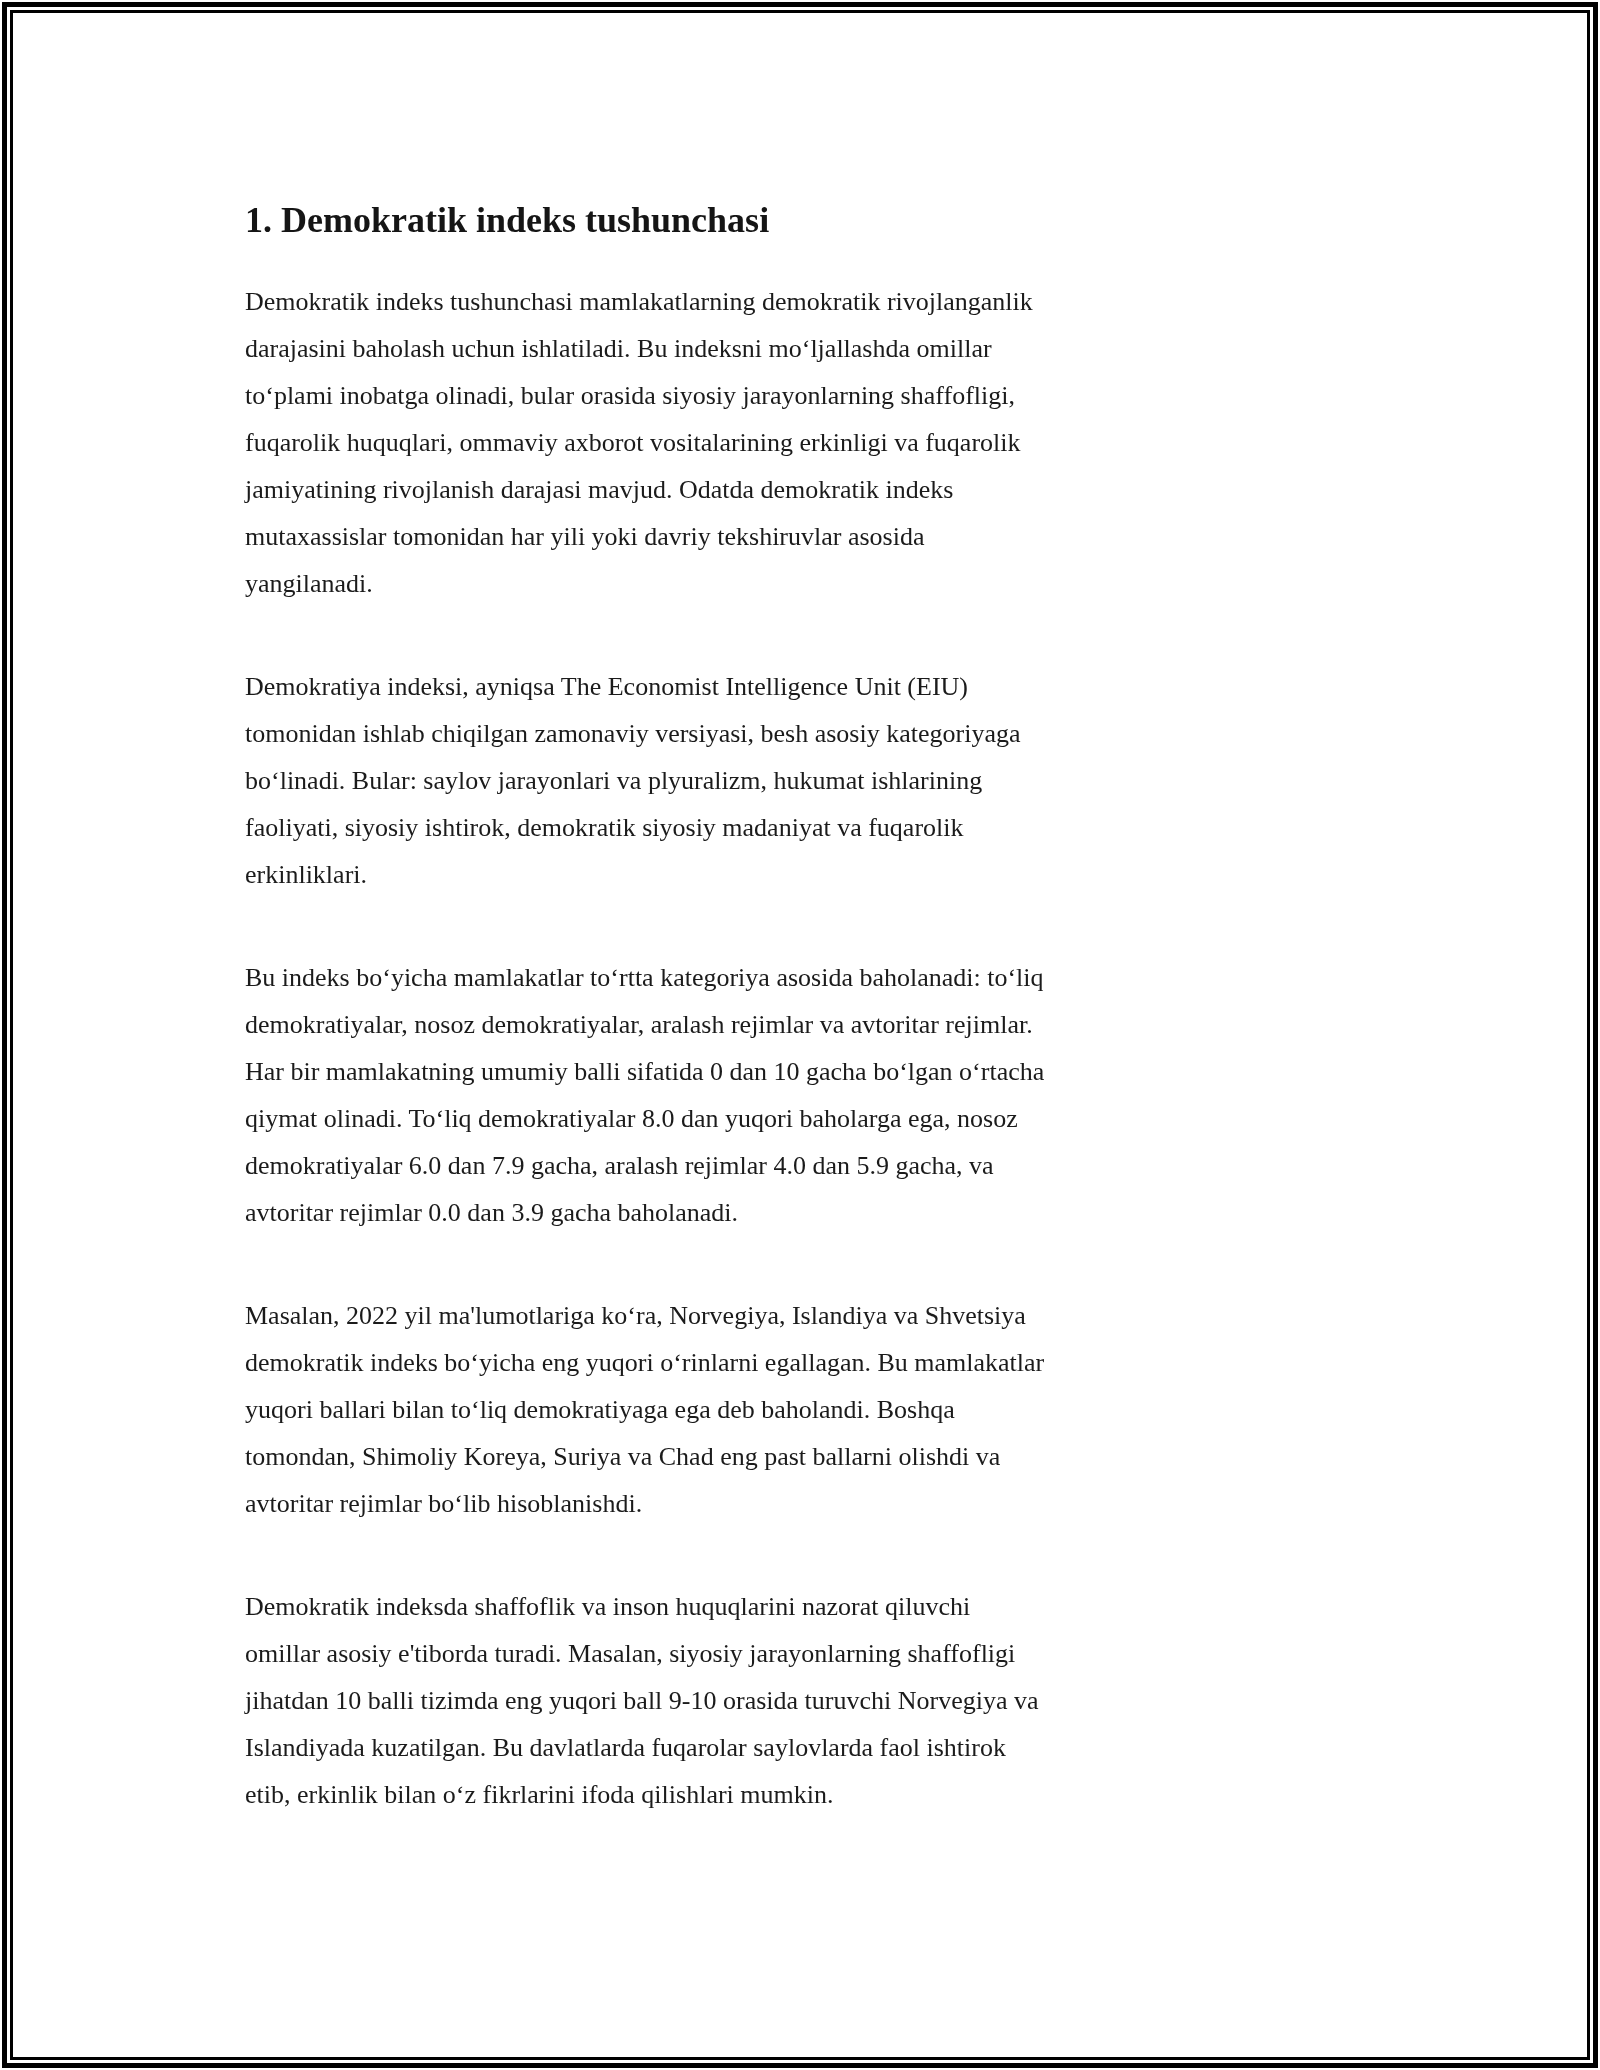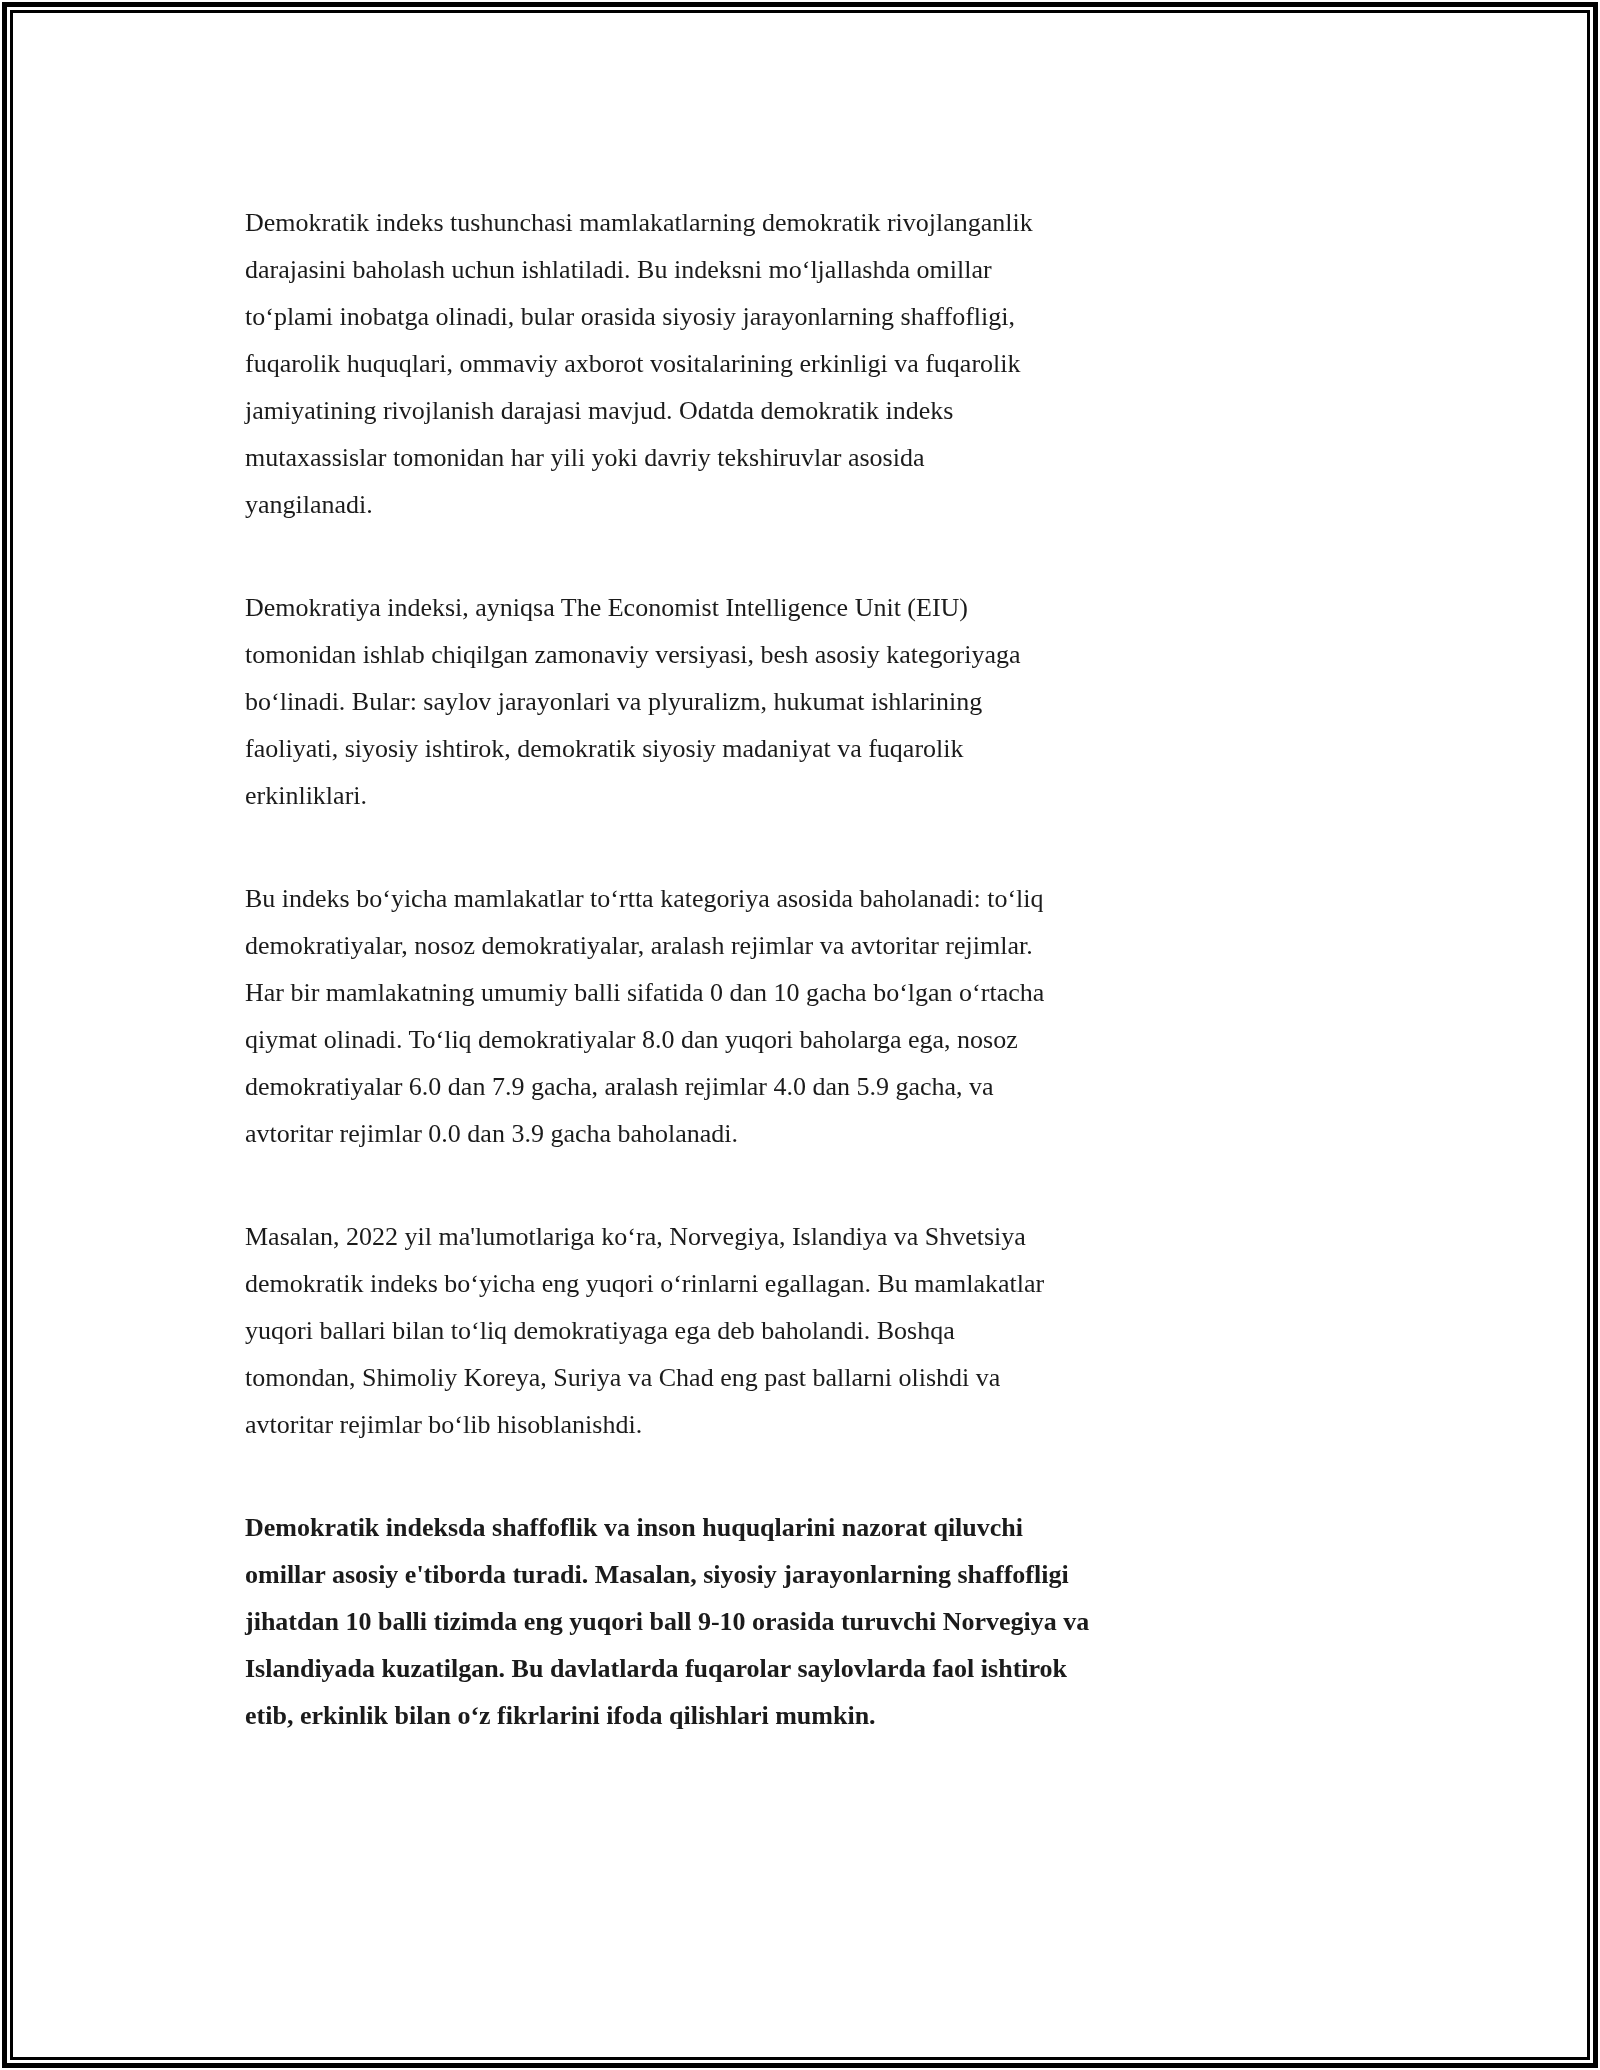--- a/index.html
+++ b/index.html
@@ -41,29 +41,29 @@
   }
   .doc-paragraph {
     font-size: 26px;
     line-height: 47px;
     margin: 0 0 56px 0;
     white-space: pre-line;
     color: #1b1b1b;
   }
   .doc-paragraph:last-child {
     margin-bottom: 0;
-    font-weight: bold;
   }
 </style>
 </head>
 <body>
 
 <div class="frame-outer">
   <div class="frame-inner">
     <div class="page-content">
+      <h1 class="doc-heading">1. Demokratik indeks tushunchasi</h1>
       <p class="doc-paragraph">Demokratik indeks tushunchasi mamlakatlarning demokratik rivojlanganlik
 darajasini baholash uchun ishlatiladi. Bu indeksni moʻljallashda omillar
 toʻplami inobatga olinadi, bular orasida siyosiy jarayonlarning shaffofligi,
 fuqarolik huquqlari, ommaviy axborot vositalarining erkinligi va fuqarolik
 jamiyatining rivojlanish darajasi mavjud. Odatda demokratik indeks
 mutaxassislar tomonidan har yili yoki davriy tekshiruvlar asosida
 yangilanadi.</p>
       <p class="doc-paragraph">Demokratiya indeksi, ayniqsa The Economist Intelligence Unit (EIU)
 tomonidan ishlab chiqilgan zamonaviy versiyasi, besh asosiy kategoriyaga
 boʻlinadi. Bular: saylov jarayonlari va plyuralizm, hukumat ishlarining

